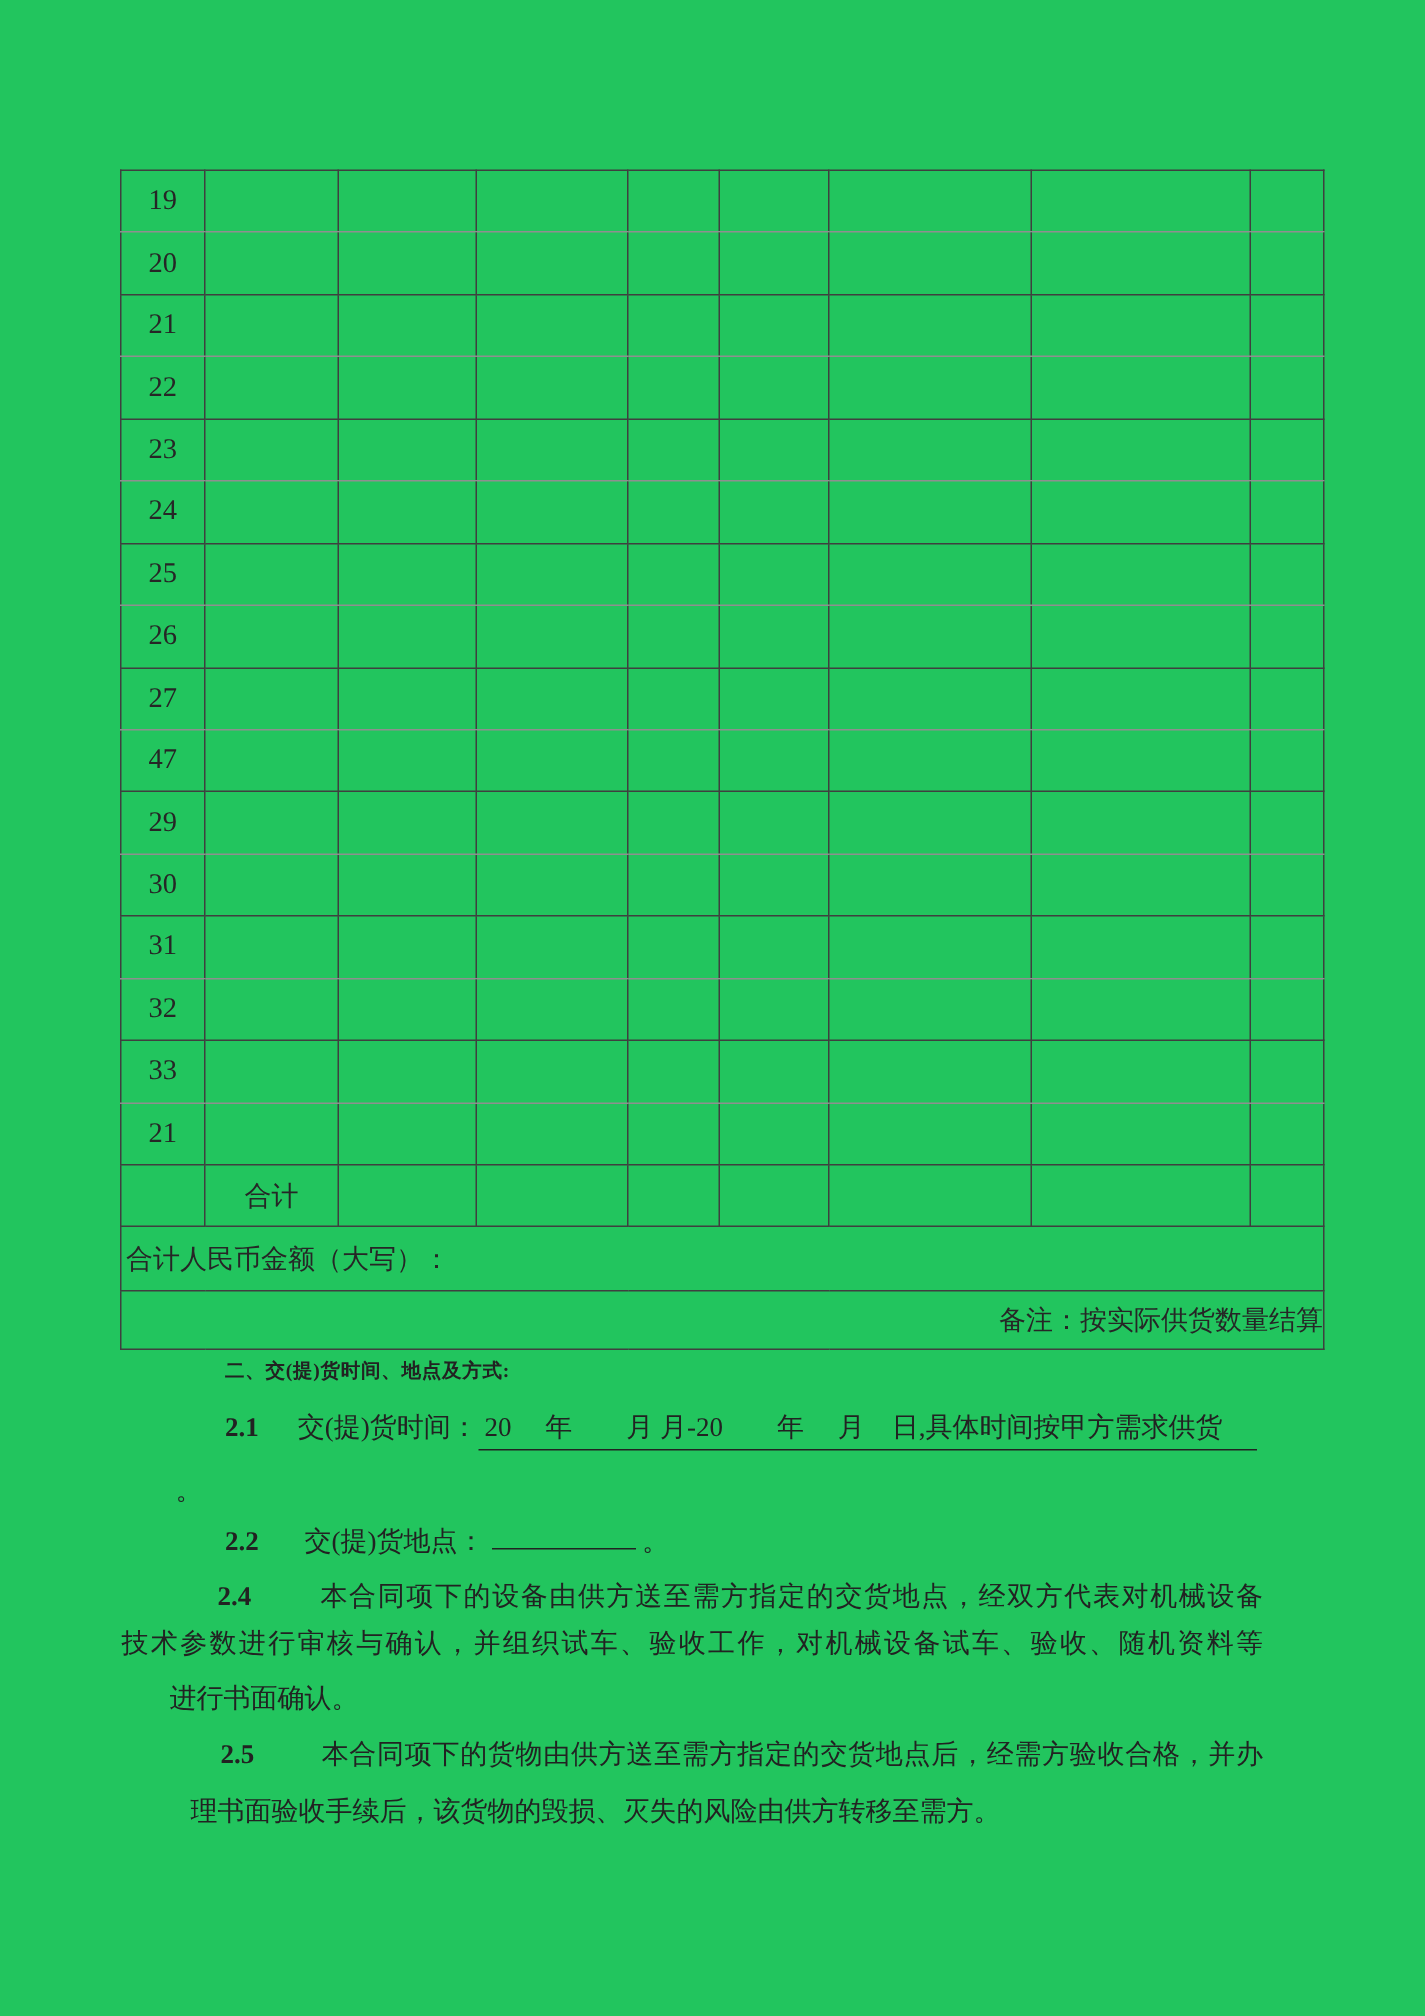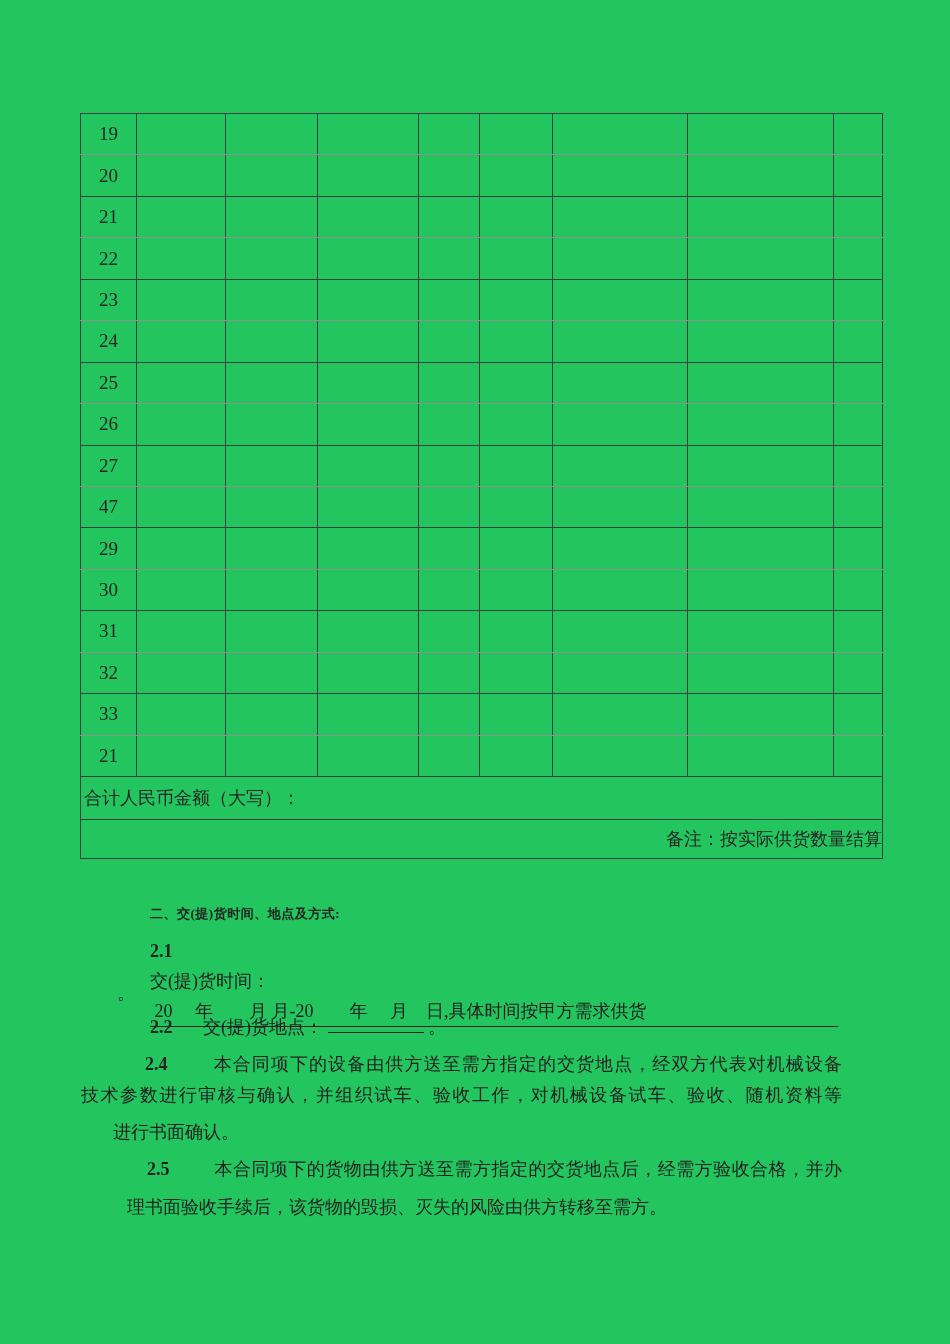--- a/index.html
+++ b/index.html
@@ -27,21 +27,21 @@
   }
   tr.amount-row td { height:42px; }
   tr.remark-row td { height:38px;text-align:right; }
 
   
   .textblock { position:absolute; left:76px; top:898px; width:767px; height:400px; }
   .tline { position:absolute; line-height:30px; font-size:18px; white-space:nowrap; }
   .heading { top:1px; left:74px; font-size:13px; font-weight:bold; letter-spacing:0.5px; }
   .item-num { font-weight:bold; margin-right:26px; }
 
-  .l21 { top:38px; left:74px; right:5px; display:flex;flex-direction:column; }
+  .l21 { top:38px; left:74px; right:5px; display:flex; }
   .l21 .ul-seg { flex:1; border-bottom:1px solid #222222; white-space:pre; overflow:hidden; }
 
   .period-line { top:80px; left:41px; }
 
   .l22 { top:114px; left:74px; }
   .blank-seg { display:inline-block; width:96px; border-bottom:1px solid #222222; }
 
   .jline { white-space:normal; text-align:justify; text-align-last:justify; }
   .p24l1 { top:151px; left:0; right:1px; text-indent:69px; }
   .p24l2 { top:182px; left:5px; right:1px; }
@@ -239,20 +239,31 @@
           <td></td>
           <td></td>
           <td></td>
           <td></td>
           <td></td>
           <td></td>
           <td></td>
         </tr>
       </tbody>
     <tbody>
+      <tr class="total-row">
+        <td></td>
+        <td class="total-cell">合计</td>
+        <td></td>
+        <td></td>
+        <td></td>
+        <td></td>
+        <td></td>
+        <td></td>
+        <td></td>
+      </tr>
       <tr class="amount-row">
         <td colspan="9">合计人民币金额（大写）：</td>
       </tr>
       <tr class="remark-row">
         <td colspan="9">备注：按实际供货数量结算</td>
       </tr>
     </tbody>
   </table>
 
   <div class="textblock">

